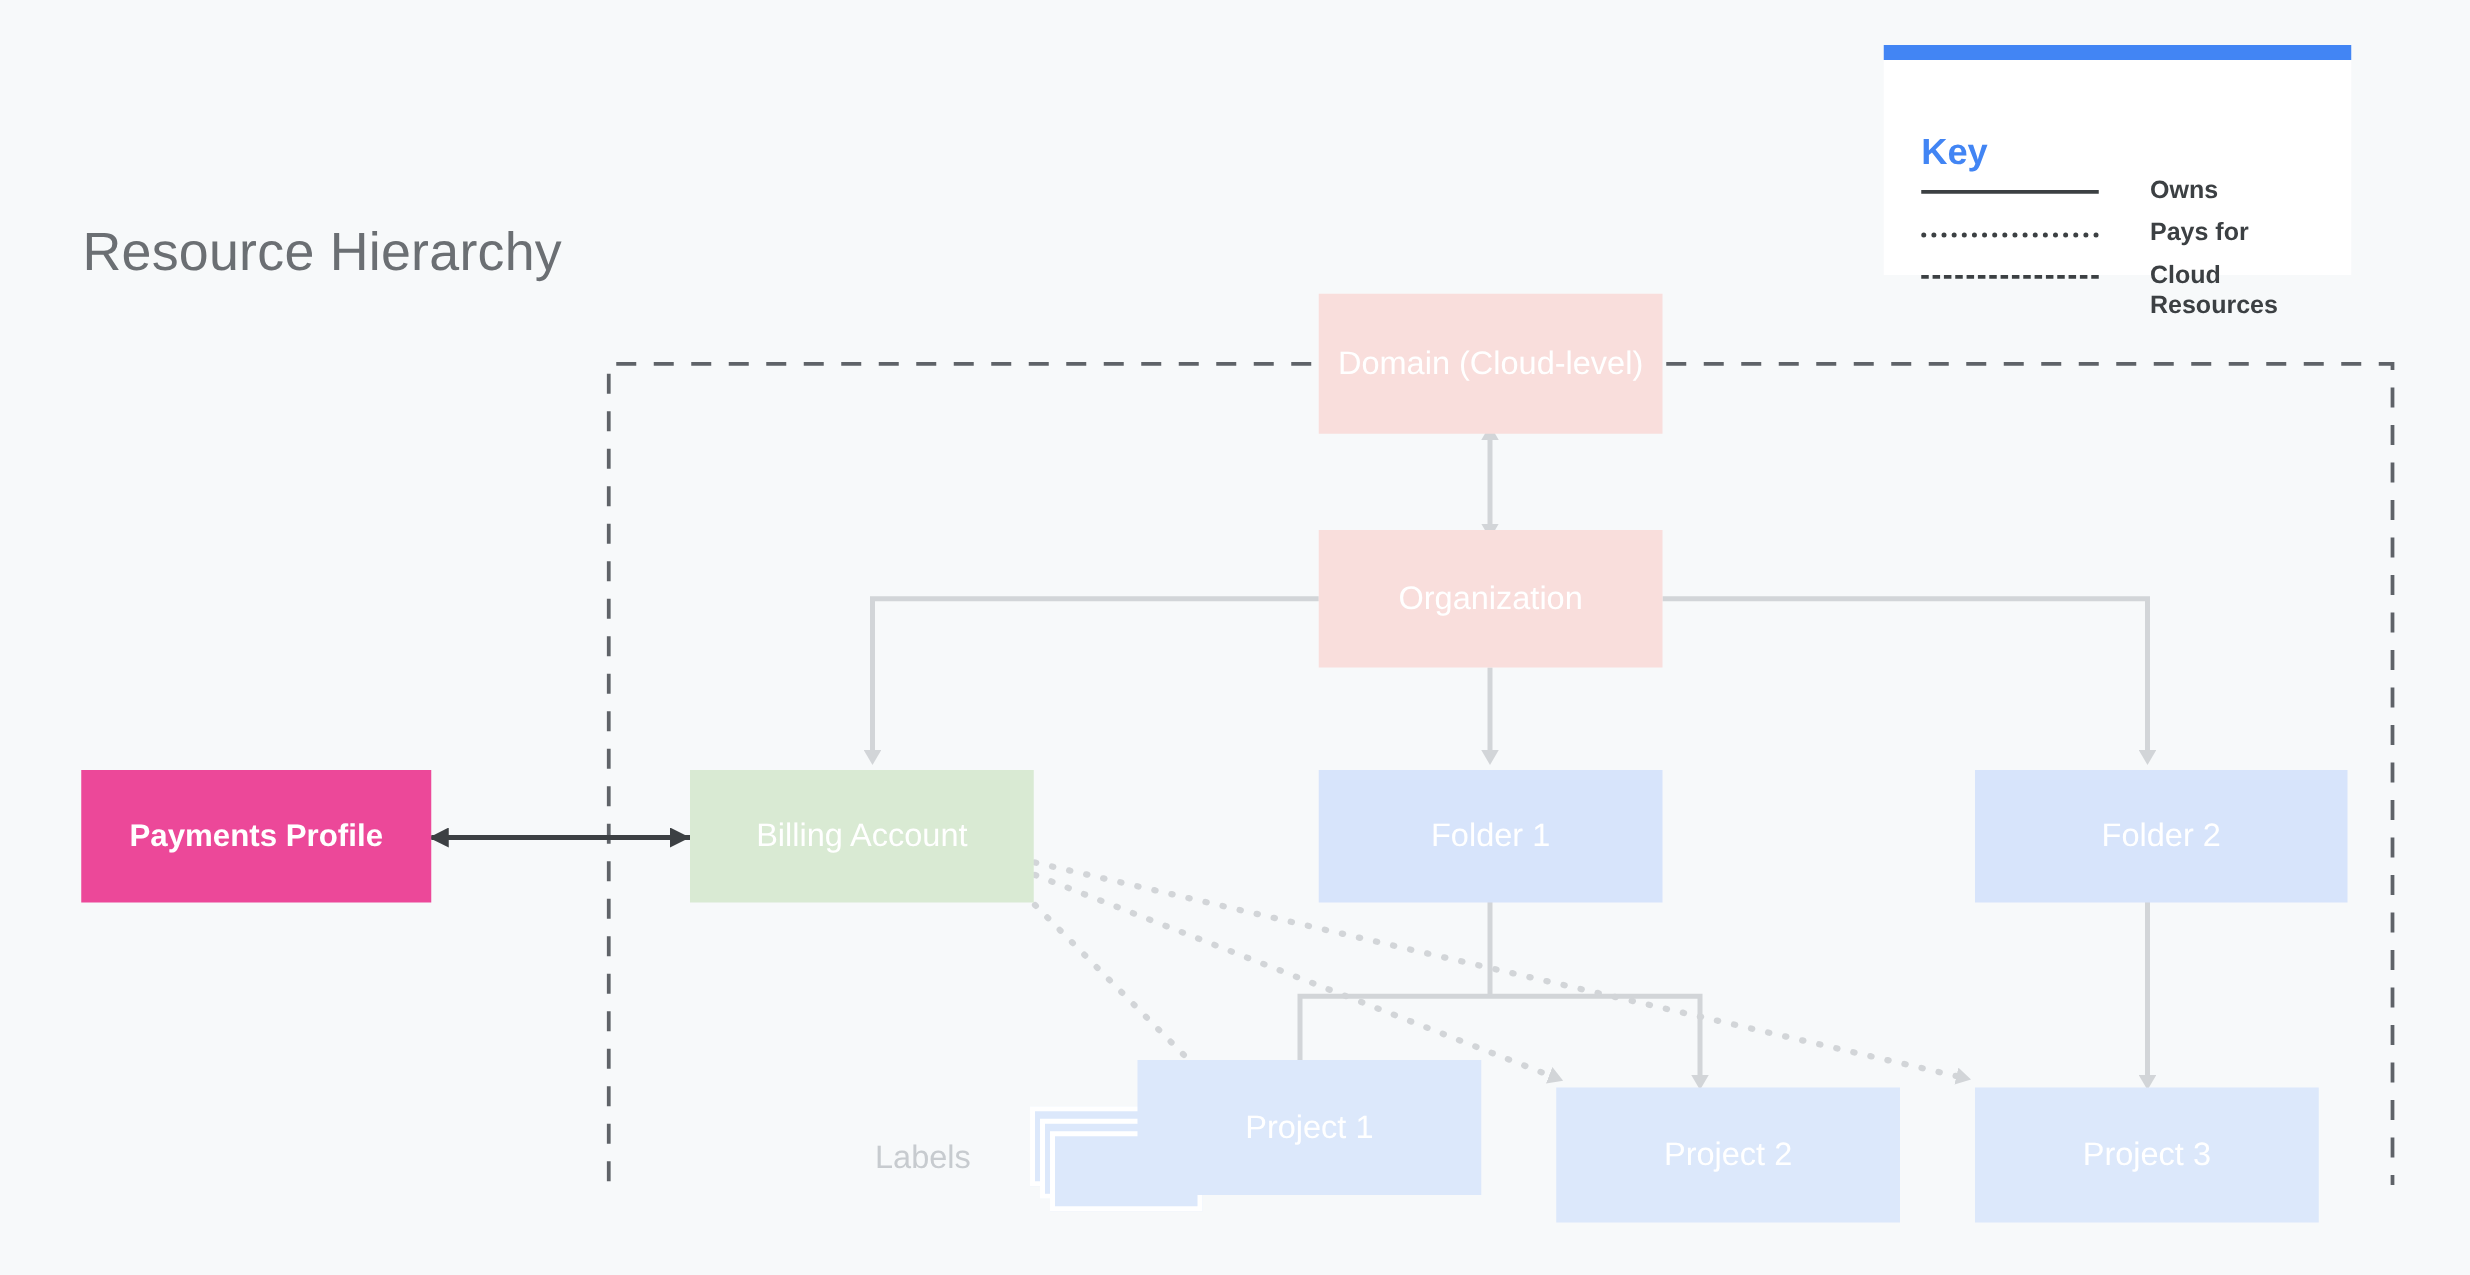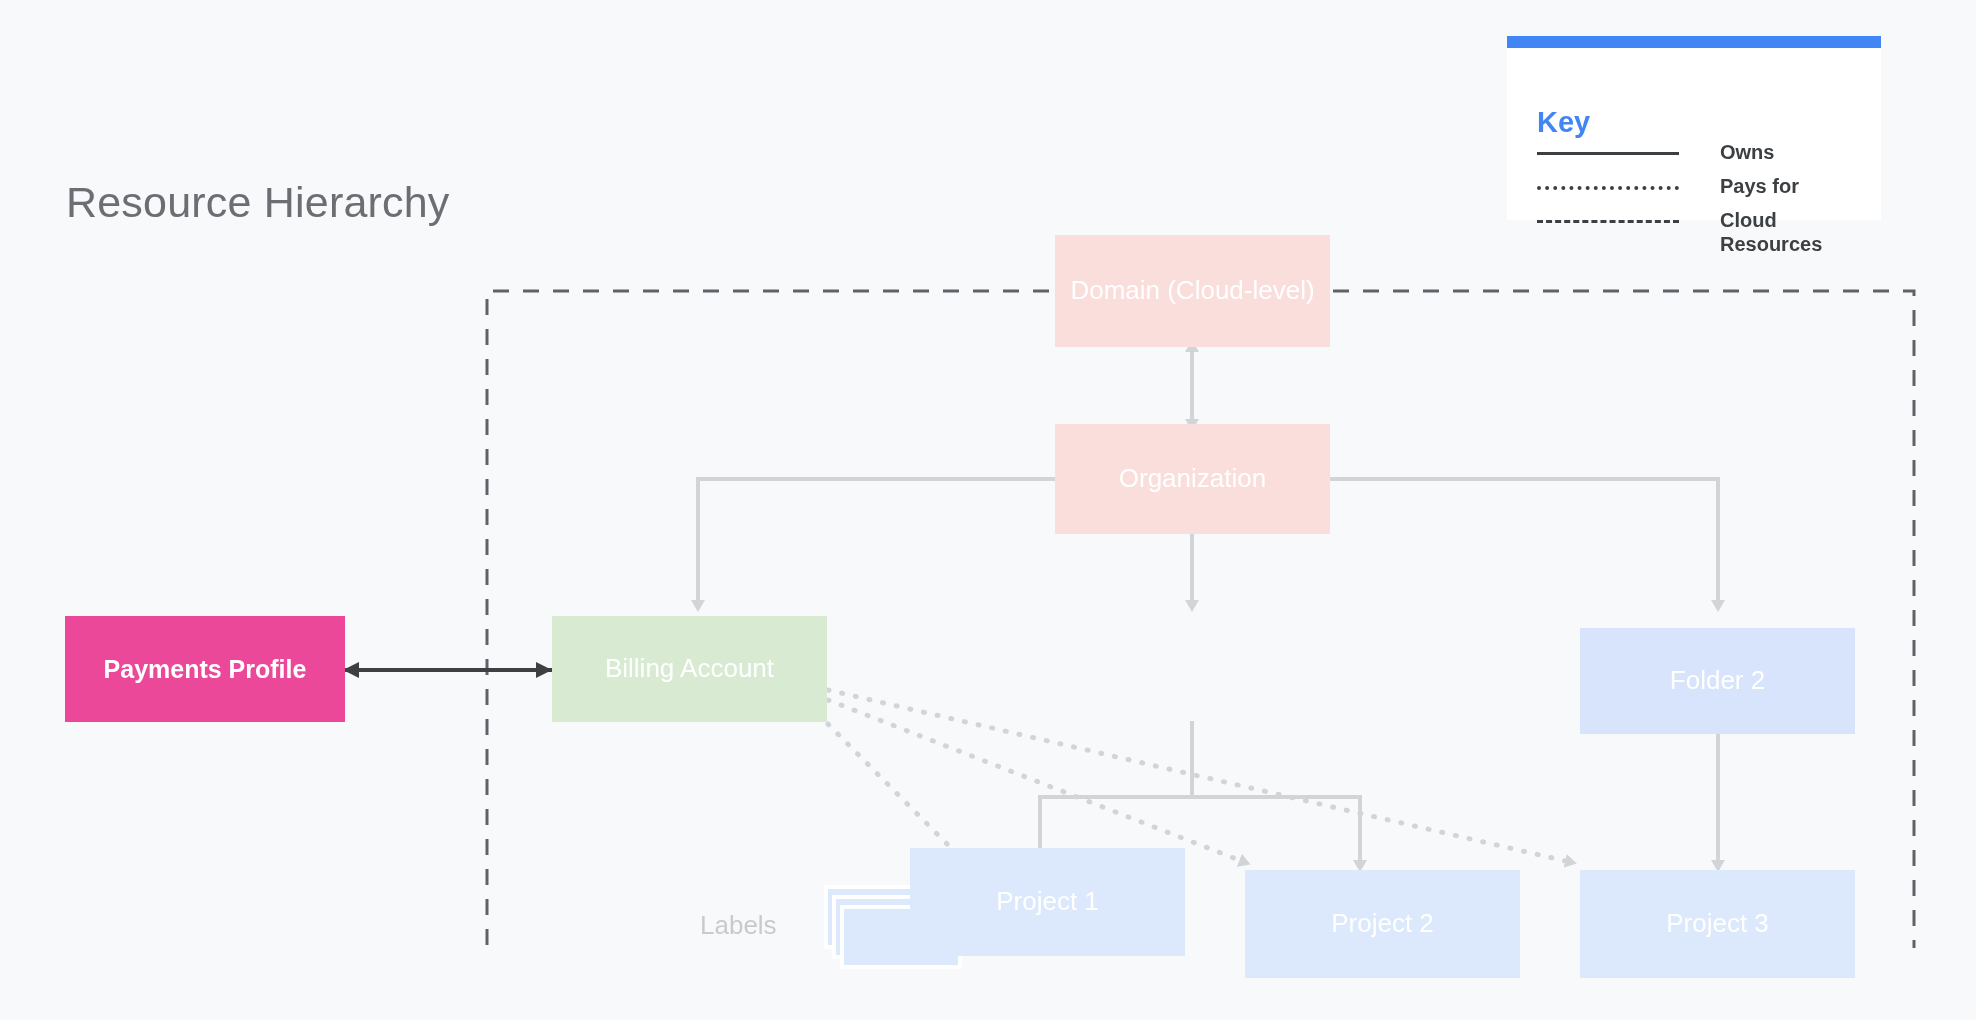--- a/index.html
+++ b/index.html
@@ -193,22 +193,25 @@
   </div>
 
   <div class="node node-billing" style="left:552px; top:616px; width:275px; height:106px;">
     <span>Billing Account</span>
   </div>
 
   <div class="node node-payments" style="left:65px; top:616px; width:280px; height:106px;">
     <span>Payments Profile</span>
   </div>
 
-
-  <div class="node node-folder" style="left:1580px; top:616px; width:275px; height:106px;margin-top:12px;">
+  <div class="node node-folder" style="left:1055px; top:616px; width:275px; height:106px;">
+    <span>Folder 1</span>
+  </div>
+
+  <div class="node node-folder" style="left:1580px; top:616px; width:298px; height:106px;">
     <span>Folder 2</span>
   </div>
 
   <div id="labels-text">Labels</div>
   <div id="labels-stack">
     <div class="card c1"></div>
     <div class="card c2"></div>
     <div class="card c3"></div>
   </div>
 

